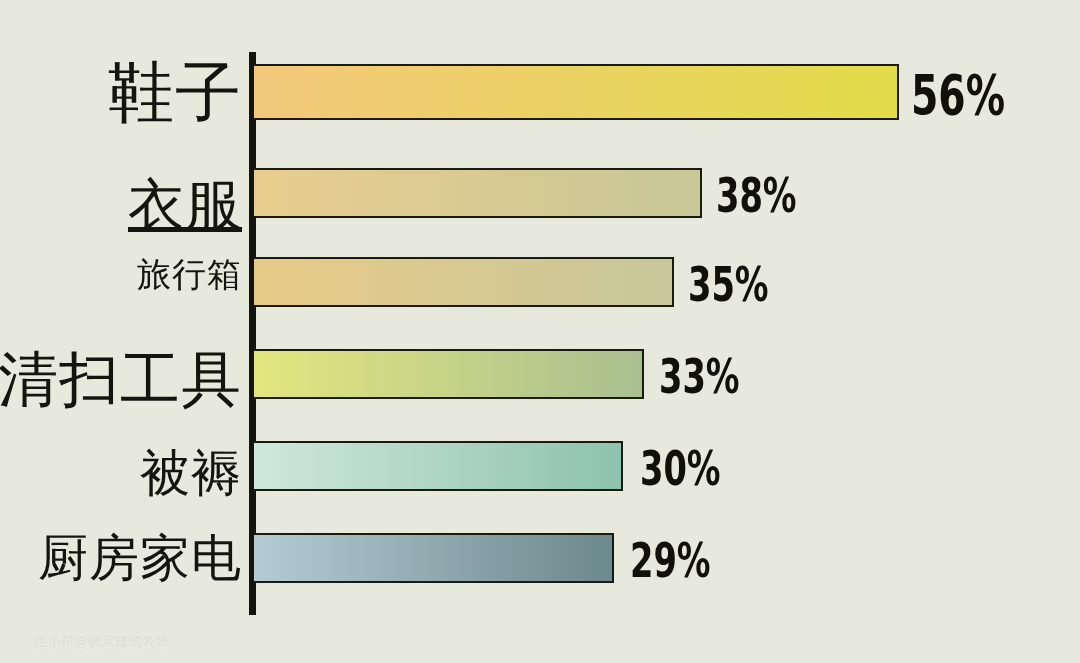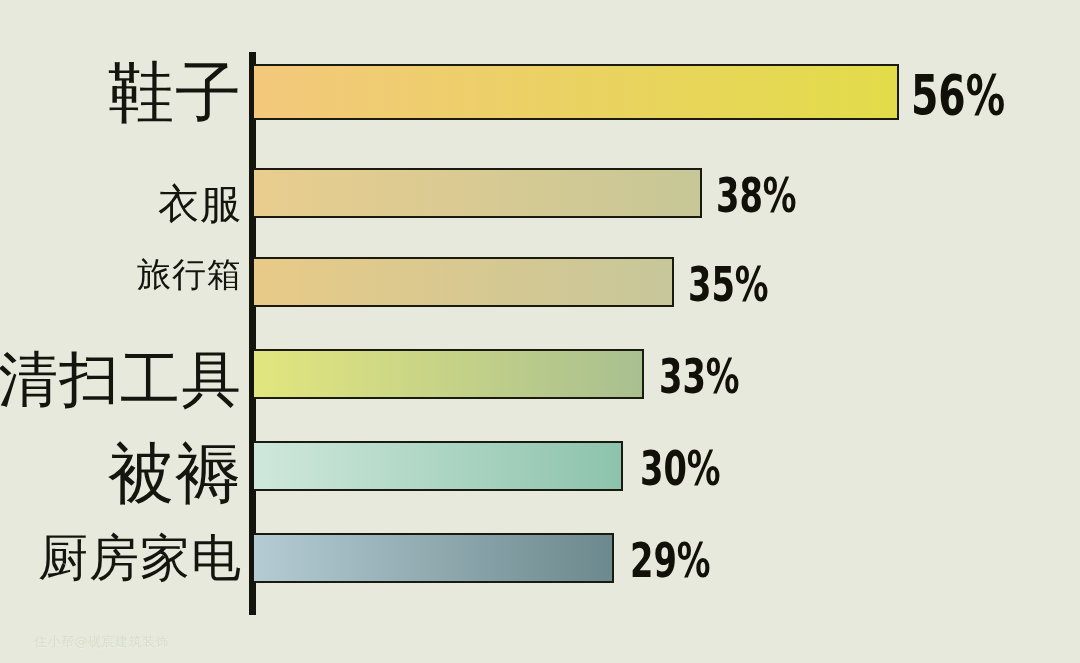--- a/index.html
+++ b/index.html
@@ -99,21 +99,21 @@
 
     <div class="bar-row" style="top:64px;">
       <div class="cat-label" style="font-size:66px; top:-4px;">鞋子</div>
       <div class="bar-track" style="top:0; height:56px; width:700px;">
         <div class="bar" style="width:645px; background:linear-gradient(90deg,#f3c87c 0%,#e2dc49 100%);"></div>
       </div>
       <div class="bar-value" style="left:911px; top:3px; font-size:56px;">56%</div>
     </div>
 
     <div class="bar-row" style="top:168px;">
-      <div class="cat-label" style="font-size:41px; top:16px;">衣服</div>
+      <div class="cat-label" style="font-size:56px; top:9px;text-decoration:underline;">衣服</div>
       <div class="bar-track" style="top:0; height:50px; width:470px;">
         <div class="bar" style="width:448px; background:linear-gradient(90deg,#e9cd8e 0%,#c7c797 100%);"></div>
       </div>
       <div class="bar-value" style="left:716px; top:3px; font-size:48px;">38%</div>
     </div>
 
     <div class="bar-row" style="top:257px;">
       <div class="cat-label" style="font-size:34px; top:0px;">旅行箱</div>
       <div class="bar-track" style="top:0; height:50px; width:440px;">
         <div class="bar" style="width:420px; background:linear-gradient(90deg,#e8ca87 0%,#c7c79a 100%);"></div>
@@ -123,21 +123,21 @@
 
     <div class="bar-row" style="top:349px;">
       <div class="cat-label" style="font-size:60px; top:0px;">清扫工具</div>
       <div class="bar-track" style="top:0; height:50px; width:410px;">
         <div class="bar" style="width:390px; background:linear-gradient(90deg,#e3e67e 0%,#a8bf90 100%);"></div>
       </div>
       <div class="bar-value" style="left:659px; top:3px; font-size:48px;">33%</div>
     </div>
 
     <div class="bar-row" style="top:441px;">
-      <div class="cat-label" style="font-size:66px; top:0px;">被褥</div>
+      <div class="cat-label" style="font-size:50px; top:11px;font-family:Liberation Mono, monospace;">被褥</div>
       <div class="bar-track" style="top:0; height:50px; width:390px;">
         <div class="bar" style="width:369px; background:linear-gradient(90deg,#cfe8dc 0%,#8dc3ac 100%);"></div>
       </div>
       <div class="bar-value" style="left:640px; top:3px; font-size:48px;">30%</div>
     </div>
 
     <div class="bar-row" style="top:533px;">
       <div class="cat-label" style="font-size:50px; top:0px;font-family:Liberation Serif, serif;">厨房家电</div>
       <div class="bar-track" style="top:0; height:50px; width:380px;">
         <div class="bar" style="width:360px; background:linear-gradient(90deg,#b4cbd3 0%,#6c898d 100%);"></div>

